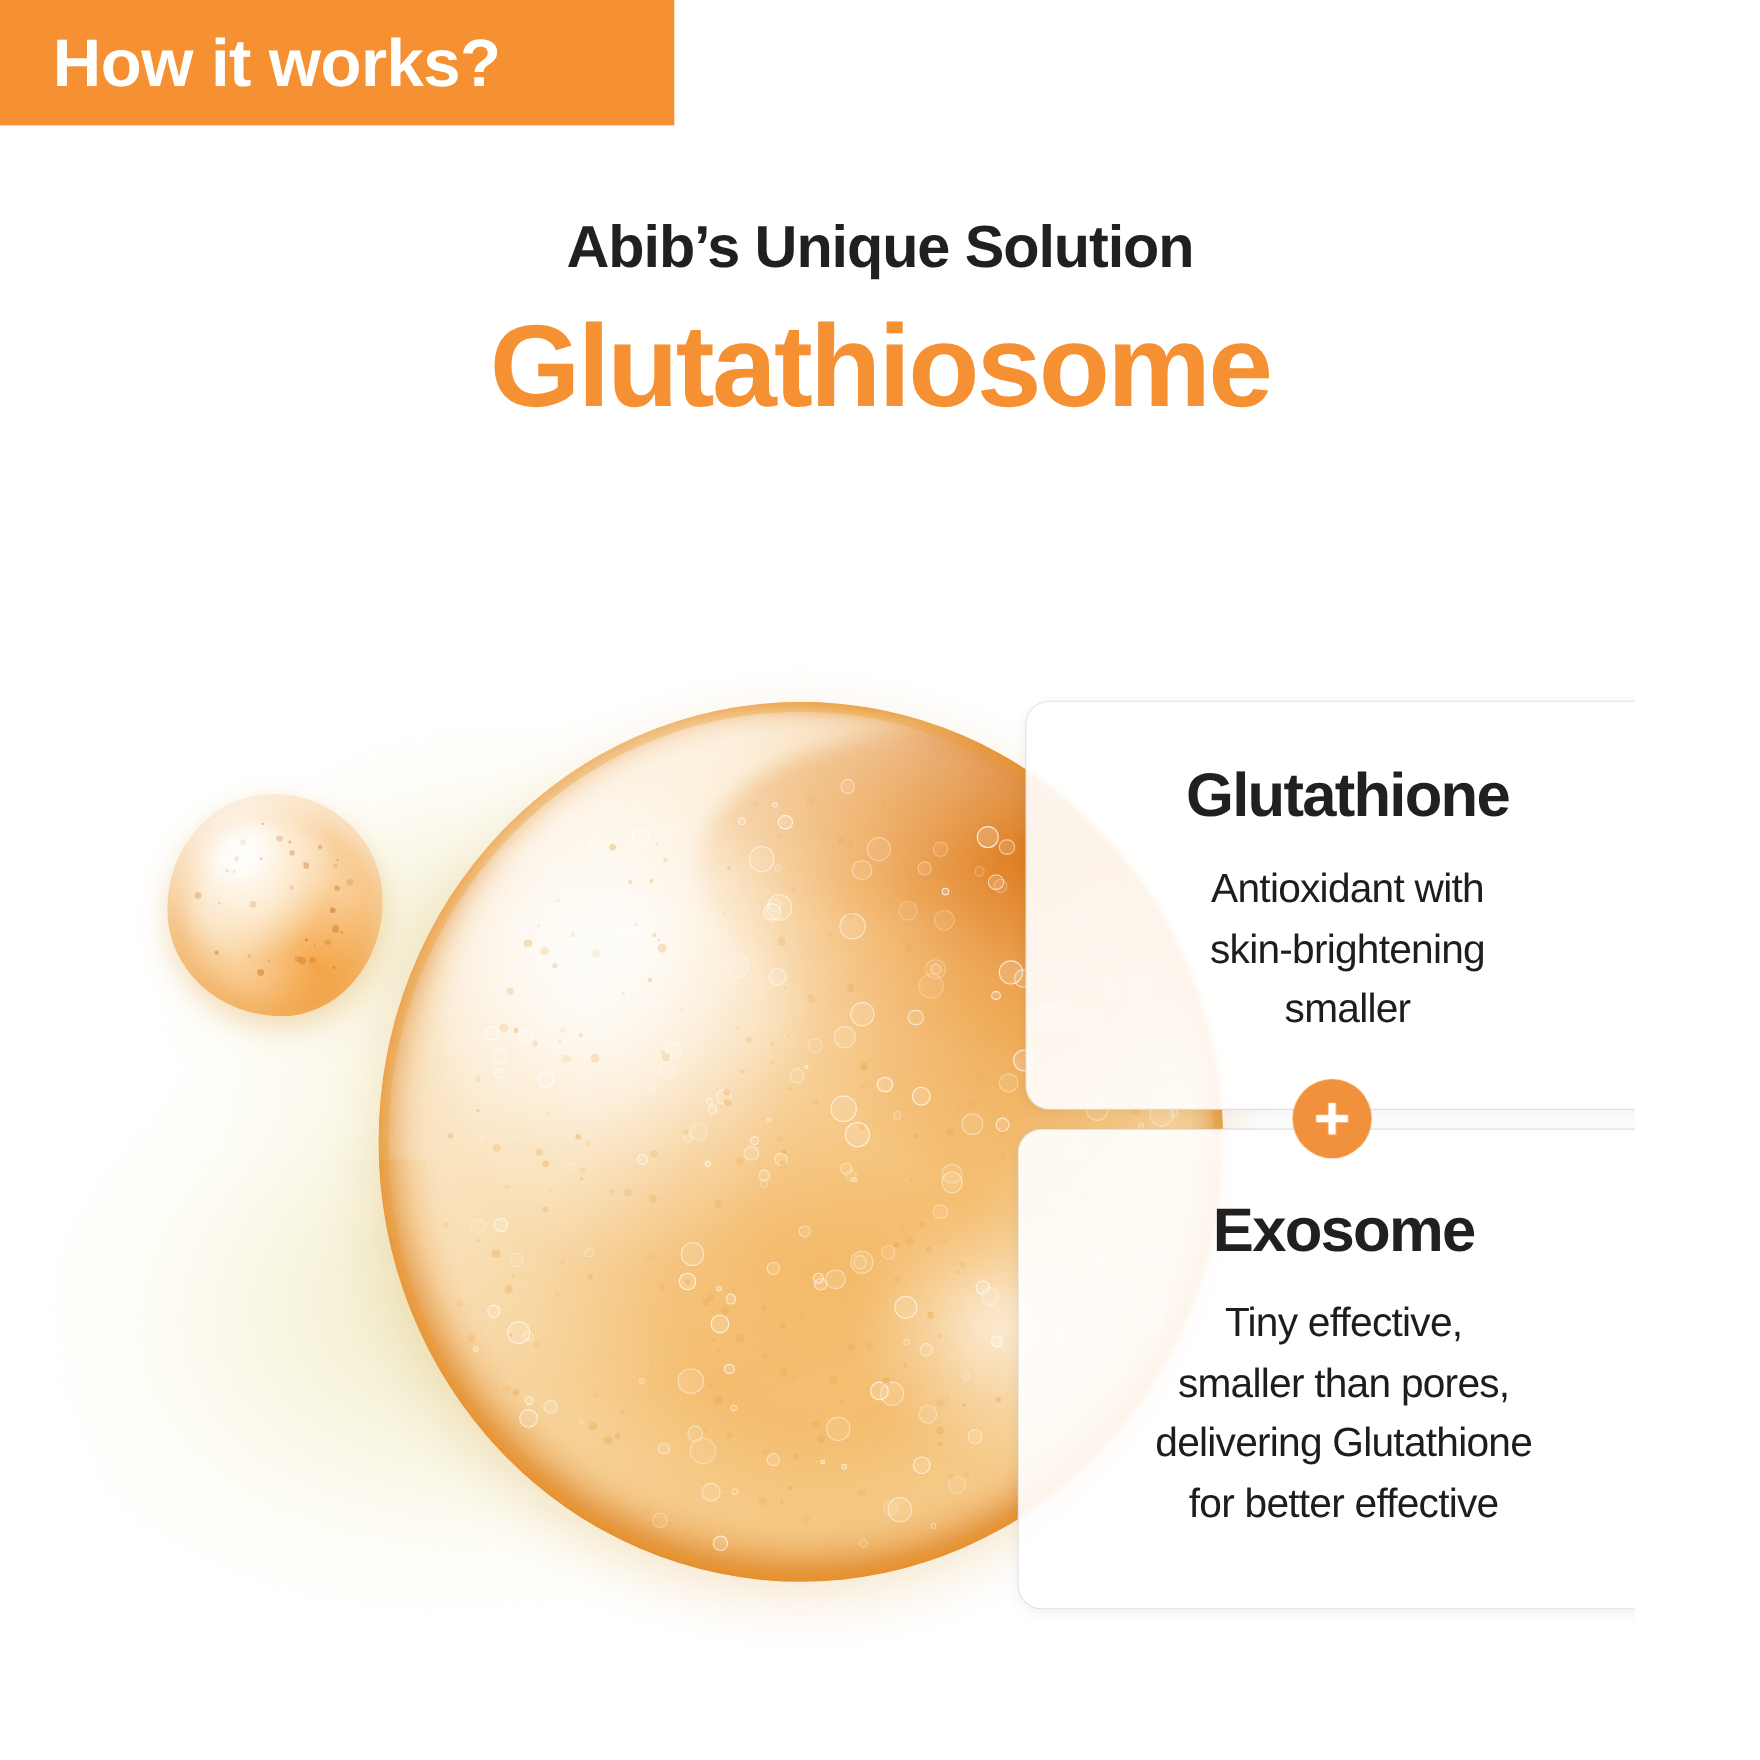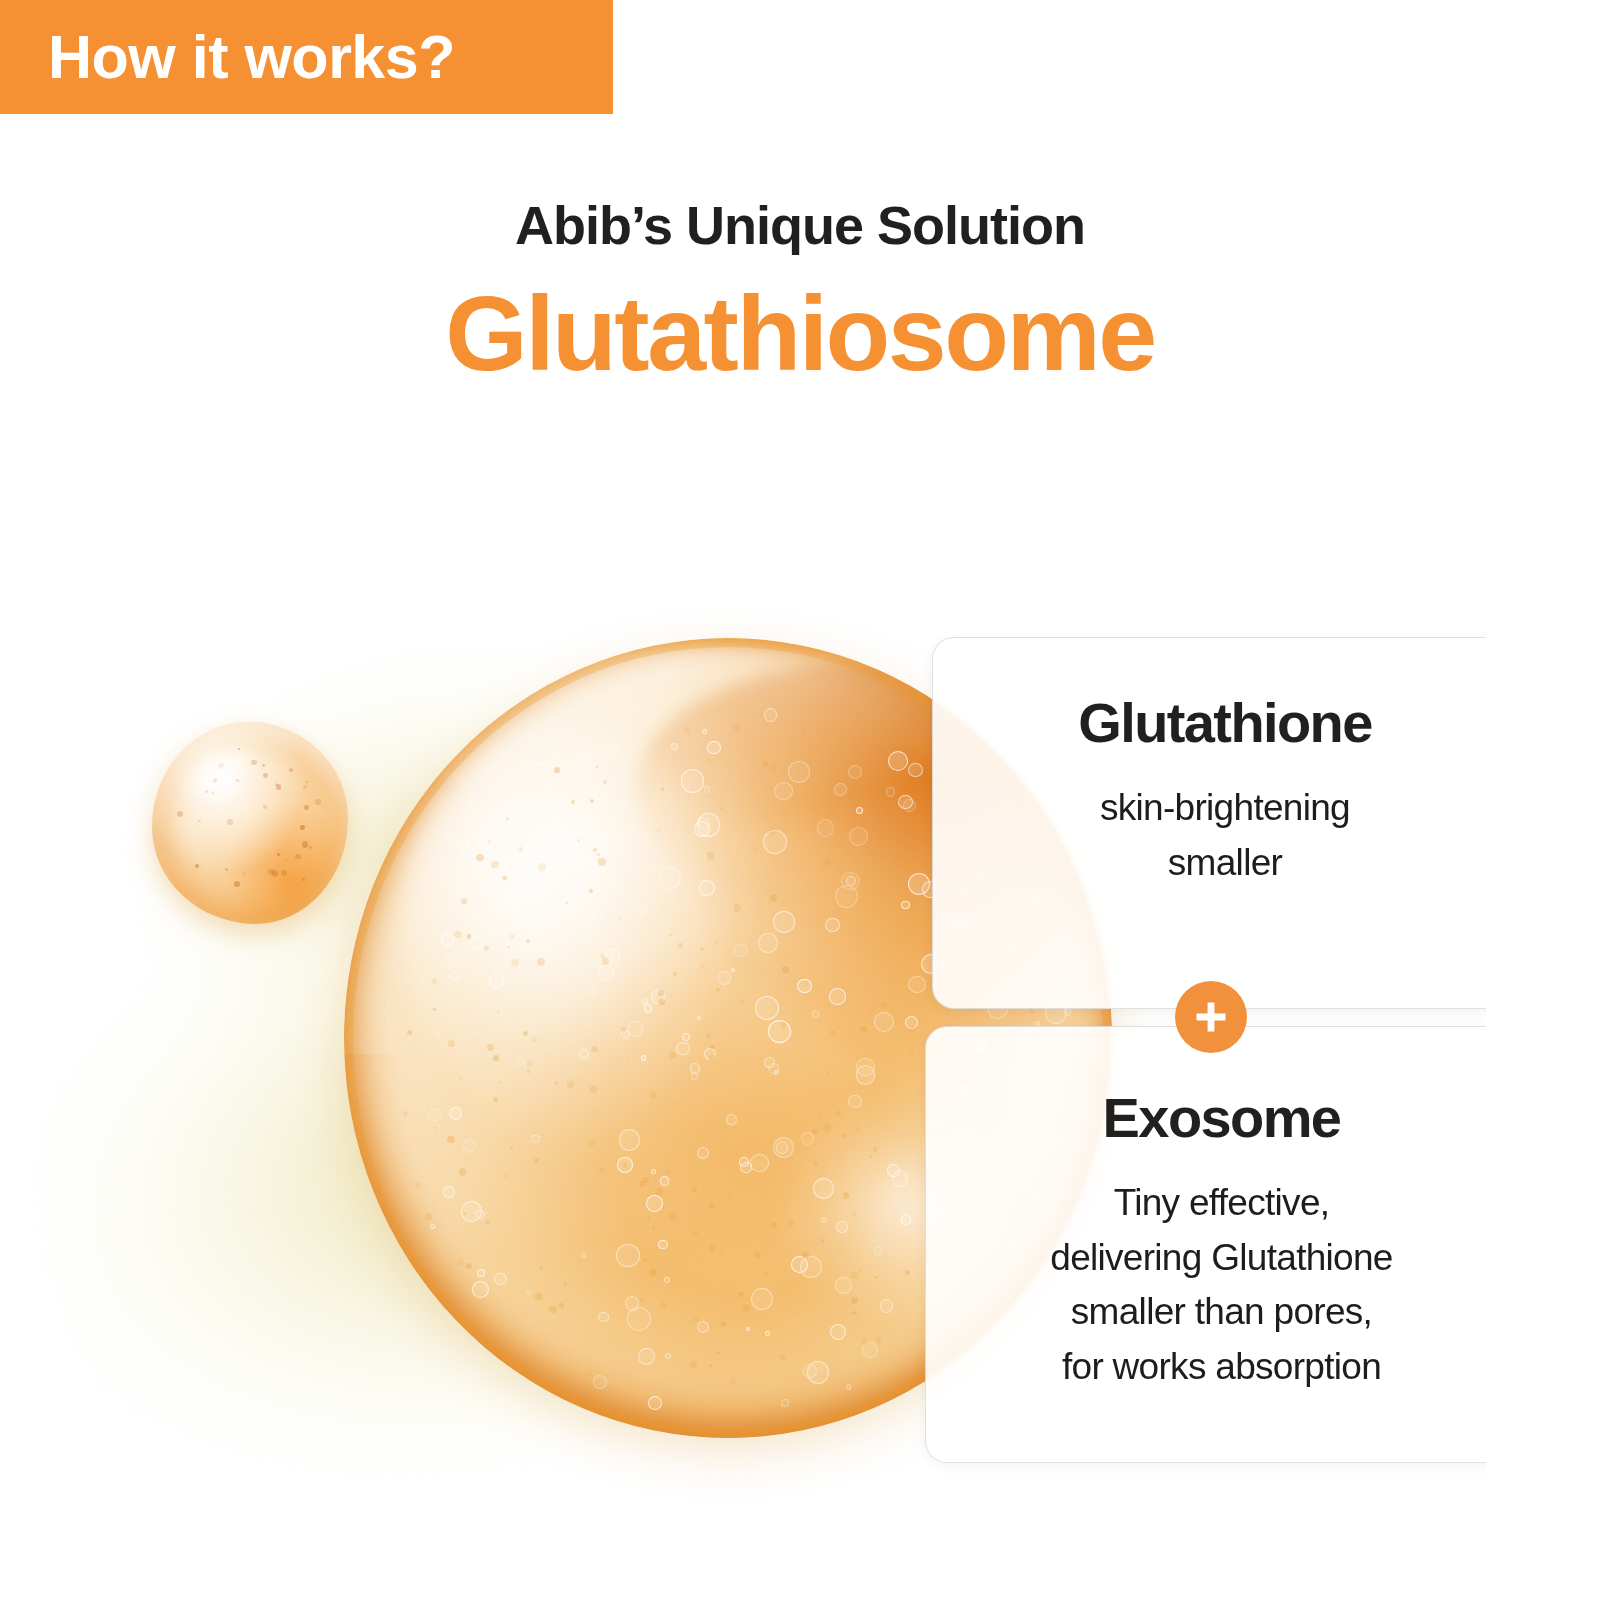--- a/index.html
+++ b/index.html
@@ -813,35 +813,36 @@
           <div class="speck" style="left: 58.9721%; top: 84.3735%; width: 2.03903px; height: 2.03903px; opacity: 0.68;"></div>
           <div class="speck" style="left: 48.2701%; top: 37.7756%; width: 3.63519px; height: 3.63519px; opacity: 0.18;"></div>
           <div class="speck" style="left: 18.5982%; top: 50.7981%; width: 6.99557px; height: 6.99557px; opacity: 0.51;"></div>
         </div>
     </div>
   </div>
 
   <div class="card" id="card-glutathione">
     <div class="card-title">Glutathione</div>
     <div class="card-desc">
+      <span class="line">Antioxidant with</span>
       <span class="line">skin-brightening</span>
       <span class="line">smaller</span>
     </div>
   </div>
 
   <div class="plus-badge">
     <svg width="40" height="40" viewBox="0 0 40 40" aria-hidden="true">
       <rect x="16.6" y="5.5" width="6.8" height="29" rx="0.6" fill="#ffffff"></rect>
       <rect x="5.5" y="16.6" width="29" height="6.8" rx="0.6" fill="#ffffff"></rect>
     </svg>
   </div>
 
   <div class="card" id="card-exosome">
     <div class="card-title">Exosome</div>
     <div class="card-desc">
       <span class="line">Tiny effective,</span>
+      <span class="line">smaller than pores,</span>
       <span class="line">delivering Glutathione</span>
-      <span class="line">smaller than pores,</span>
-      <span class="line">for works absorption</span>
+      <span class="line">for better effective</span>
     </div>
   </div>
 
 </div>
 
 </body></html>

